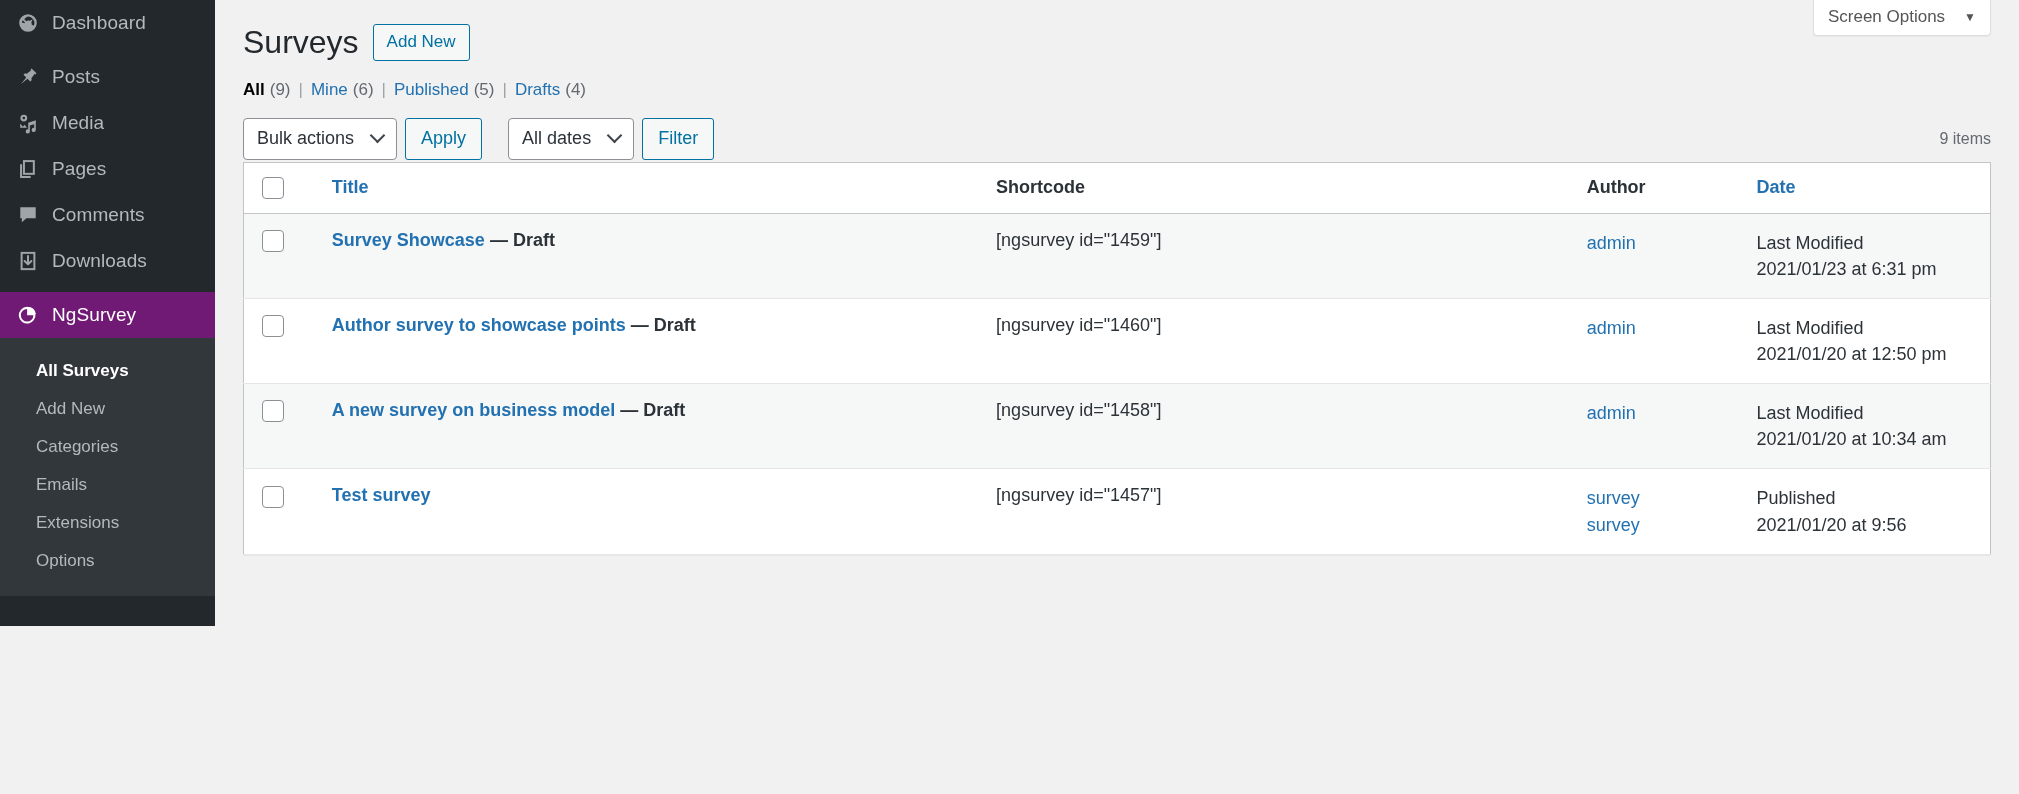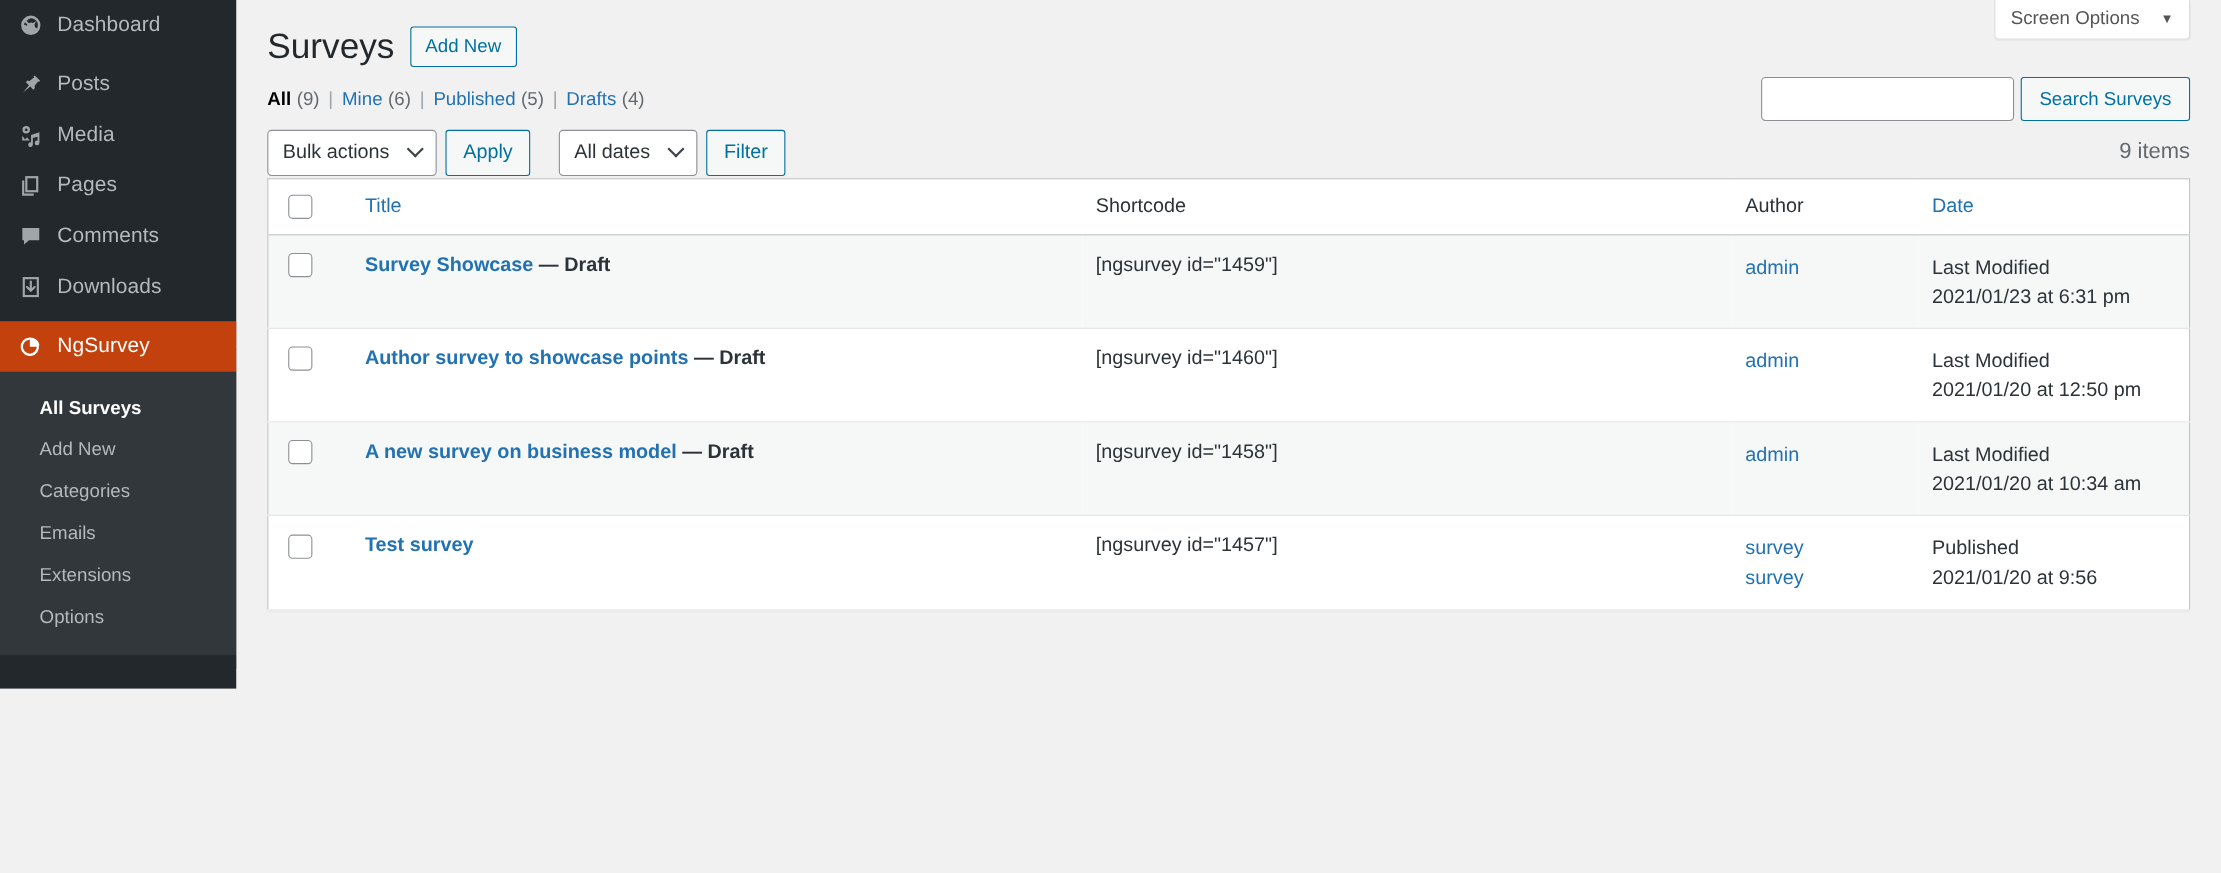--- a/index.html
+++ b/index.html
@@ -42,21 +42,21 @@
   .menu-item .mi-icon {
     width: 40px;
     min-width: 40px;
     display: flex;
     align-items: center;
     justify-content: center;
     color: #a0a5aa;
   }
   .menu-item .mi-label { padding-left: 4px; letter-spacing: 0.1px; }
   .menu-item.current {
-    background: #c2410c;
+    background: #701a75;
     color: #fff;
     font-weight: 600;
   }
   .menu-item.current .mi-icon { color: #fff; }
   .menu-item.current .mi-label { font-weight: 400; color:#fff; }
   .menu-arrow {
     position: absolute;
     right: -8px;
     top: 50%;
     transform: translateY(-50%);
@@ -231,38 +231,38 @@
     border-radius: 3px;
     height: 42px;
     padding: 0 15px;
     font-size: 18px;
     cursor: pointer;
     white-space: nowrap;
   }
   .displaying-num {
     position: absolute;
     right: 0;
-    font-size: 20px;
+    font-size: 16px;
     color: #646970;
   }
 
   
   .wp-list-table {
     width: 100%;
     border: 1px solid #c3c4c7;
     border-radius: 0;
     background: #fff;
     border-collapse: collapse;
     box-shadow: 0 1px 1px rgba(0,0,0,.04);
     table-layout: fixed;
   }
   .wp-list-table thead th {
     background: #fff;
     text-align: left;
-    font-weight: 400;
+    font-weight: 700;
     font-size: 18px;
     color: #2c3338;
     padding: 14px 12px;
     border-bottom: 1px solid #c3c4c7;
     vertical-align: middle;
   }
   .wp-list-table thead th a { color: #2271b1; text-decoration: none; cursor: pointer; }
   .col-cb   { width: 62px; padding-left: 18px !important; }
   .col-title{ width: 540px; }
   .col-short{ width: 480px; }
@@ -408,24 +408,20 @@
           <a>Published</a>
           <span class="cnt">(5)</span>
           <span class="sep">|</span>
         </li>
         <li class="">
           <a>Drafts</a>
           <span class="cnt">(4)</span>
         </li>
       </ul>
 
-    <div class="search-box">
-      <input class="search-input" type="search" placeholder="" style="">
-      <button class="search-submit">Search Surveys</button>
-    </div>
 
     <div class="tablenav">
       <div class="actions">
         <div class="wp-select">
           <span>Bulk actions</span>
           <span class="chev"></span>
         </div>
         <button class="wp-btn">Apply</button>
         <div class="wp-select" style="margin-left:18px;justify-content:flex-end;">
           <span>All dates</span>

